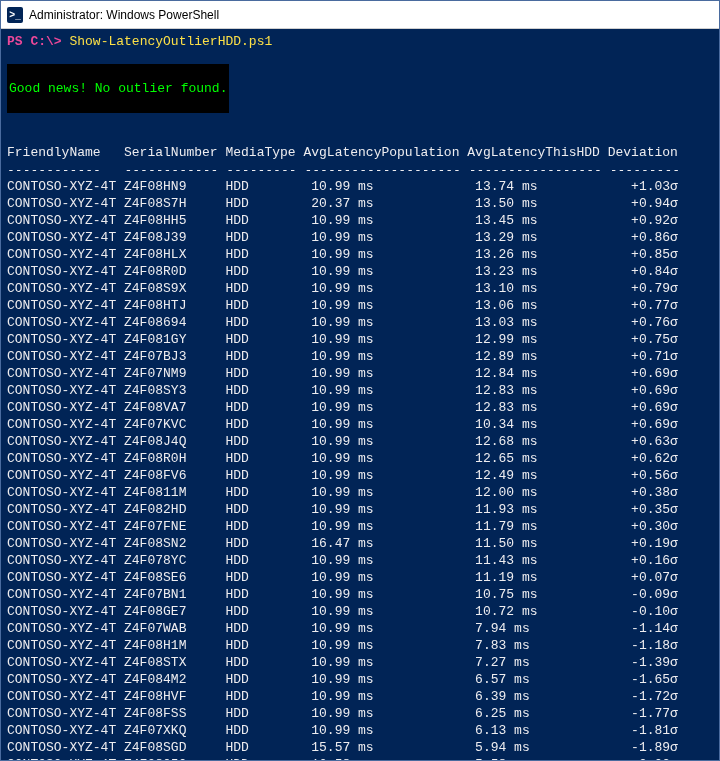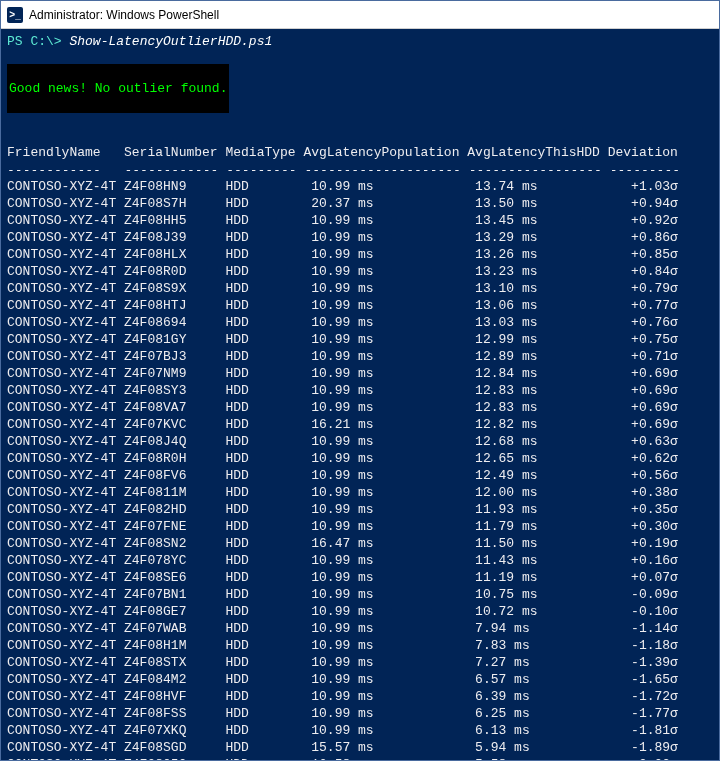--- a/index.html
+++ b/index.html
@@ -46,22 +46,22 @@
     flex: 1;
     background: #012456;
     color: #eeedf0;
     padding: 4px 6px 10px 6px;
     font-size: 13px;
     line-height: 17px;
     font-family: Consolas, "Courier New", monospace;
     overflow: hidden;
   }
   .prompt-line { white-space: pre; }
-  .prompt-prefix { color: #5eead4; }
-  .prompt-cmd { color: #ffffff; font-style: italic; }
+  .prompt-prefix { color: #ec4899; font-weight: bold; }
+  .prompt-cmd { color: #fde047; }
   .status-msg {
     display: inline-block;
     background: #000000;
     color: #00ff00;
     padding: 16px 2px;
     margin-top: 14px;
     margin-bottom: 14px;
     white-space: pre;
   }
   .blank { height: 17px; }
@@ -95,21 +95,21 @@
         <div class="data-row">CONTOSO-XYZ-4T Z4F08HLX     HDD        10.99 ms             13.26 ms            +0.85σ</div>
         <div class="data-row">CONTOSO-XYZ-4T Z4F08R0D     HDD        10.99 ms             13.23 ms            +0.84σ</div>
         <div class="data-row">CONTOSO-XYZ-4T Z4F08S9X     HDD        10.99 ms             13.10 ms            +0.79σ</div>
         <div class="data-row">CONTOSO-XYZ-4T Z4F08HTJ     HDD        10.99 ms             13.06 ms            +0.77σ</div>
         <div class="data-row">CONTOSO-XYZ-4T Z4F08694     HDD        10.99 ms             13.03 ms            +0.76σ</div>
         <div class="data-row">CONTOSO-XYZ-4T Z4F081GY     HDD        10.99 ms             12.99 ms            +0.75σ</div>
         <div class="data-row">CONTOSO-XYZ-4T Z4F07BJ3     HDD        10.99 ms             12.89 ms            +0.71σ</div>
         <div class="data-row">CONTOSO-XYZ-4T Z4F07NM9     HDD        10.99 ms             12.84 ms            +0.69σ</div>
         <div class="data-row">CONTOSO-XYZ-4T Z4F08SY3     HDD        10.99 ms             12.83 ms            +0.69σ</div>
         <div class="data-row">CONTOSO-XYZ-4T Z4F08VA7     HDD        10.99 ms             12.83 ms            +0.69σ</div>
-        <div class="data-row">CONTOSO-XYZ-4T Z4F07KVC     HDD        16.21 ms             12.82 ms            +0.69σ</div>
+        <div class="data-row">CONTOSO-XYZ-4T Z4F07KVC     HDD        10.99 ms             10.34 ms            +0.69σ</div>
         <div class="data-row">CONTOSO-XYZ-4T Z4F08J4Q     HDD        10.99 ms             12.68 ms            +0.63σ</div>
         <div class="data-row">CONTOSO-XYZ-4T Z4F08R0H     HDD        10.99 ms             12.65 ms            +0.62σ</div>
         <div class="data-row">CONTOSO-XYZ-4T Z4F08FV6     HDD        10.99 ms             12.49 ms            +0.56σ</div>
         <div class="data-row">CONTOSO-XYZ-4T Z4F0811M     HDD        10.99 ms             12.00 ms            +0.38σ</div>
         <div class="data-row">CONTOSO-XYZ-4T Z4F082HD     HDD        10.99 ms             11.93 ms            +0.35σ</div>
         <div class="data-row">CONTOSO-XYZ-4T Z4F07FNE     HDD        10.99 ms             11.79 ms            +0.30σ</div>
         <div class="data-row">CONTOSO-XYZ-4T Z4F08SN2     HDD        16.47 ms             11.50 ms            +0.19σ</div>
         <div class="data-row">CONTOSO-XYZ-4T Z4F078YC     HDD        10.99 ms             11.43 ms            +0.16σ</div>
         <div class="data-row">CONTOSO-XYZ-4T Z4F08SE6     HDD        10.99 ms             11.19 ms            +0.07σ</div>
         <div class="data-row">CONTOSO-XYZ-4T Z4F07BN1     HDD        10.99 ms             10.75 ms            -0.09σ</div>

